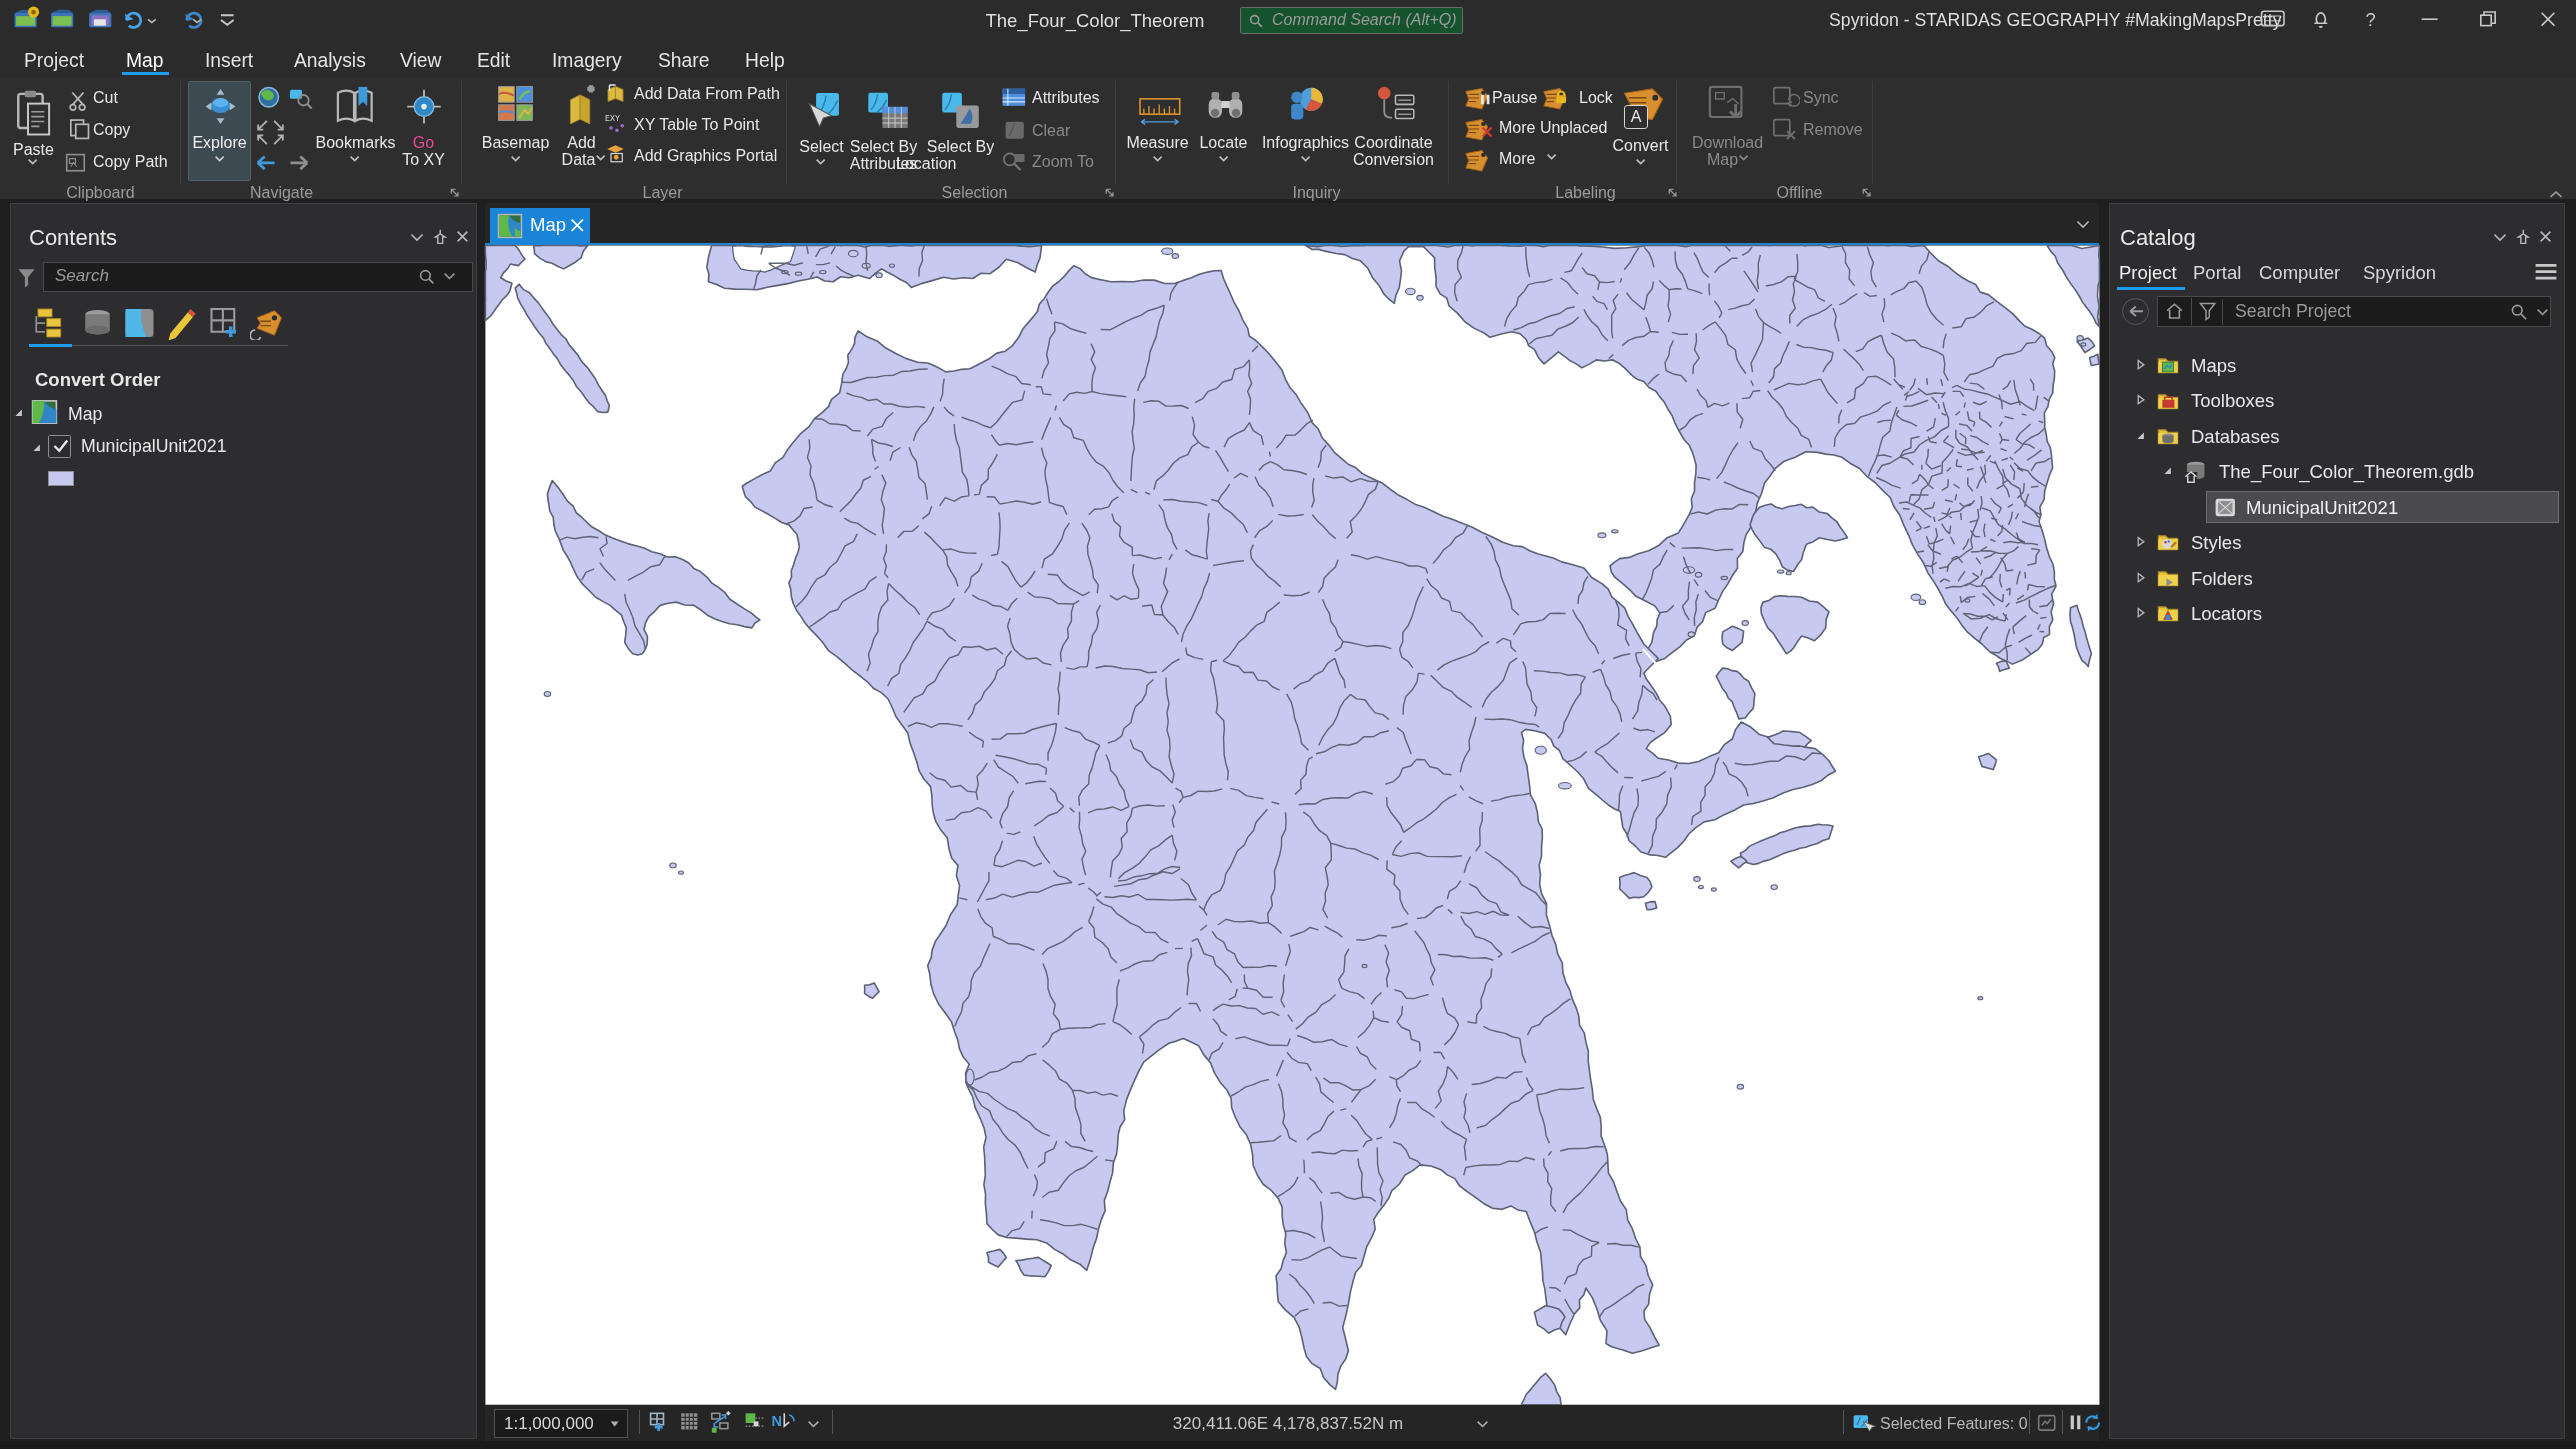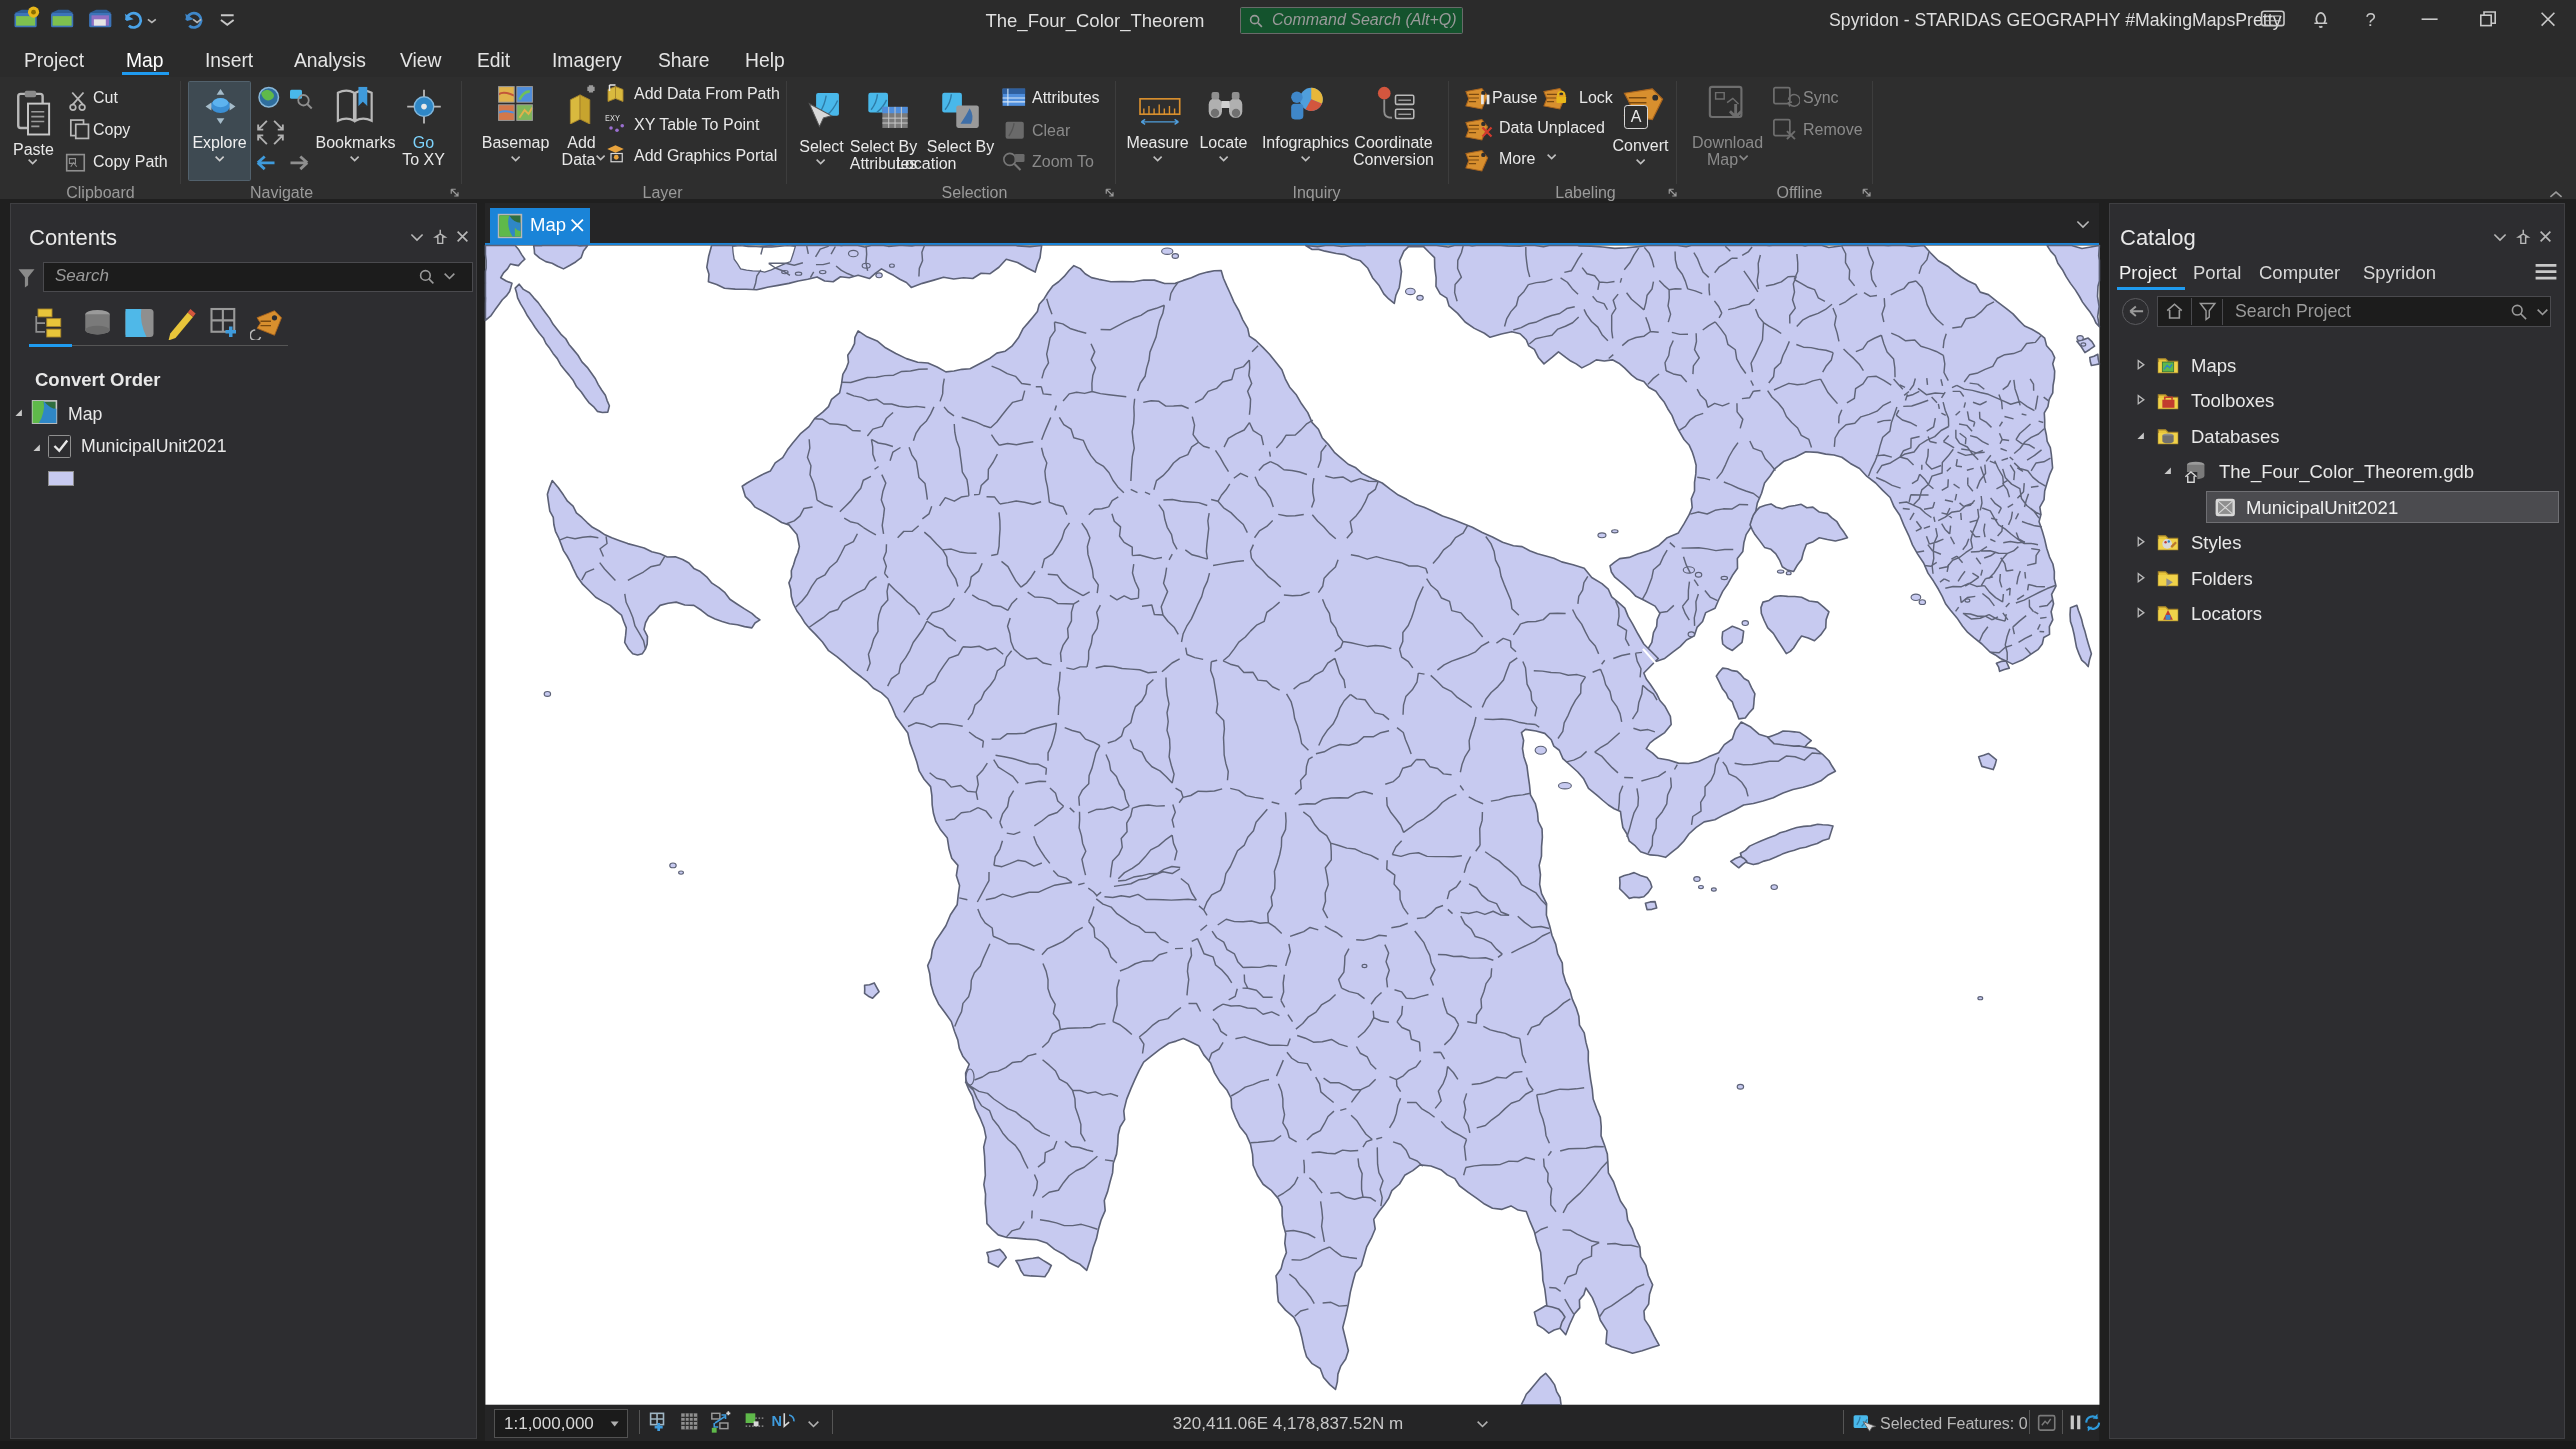--- a/index.html
+++ b/index.html
@@ -161,21 +161,21 @@
   </svg>
 <div class="abs" style="left:291px;top:134px;width:129px;font-size:16px;color:#e8e8e8;text-align:center;line-height:18.5px">Bookmarks</div>
 <svg class="abs" style="left:349px;top:155px" width="11.3" height="8" viewBox="0 0 14 10">
     <path d="M2 2 l5 5 5 -5" stroke="#c0c0c0" stroke-width="2" fill="none"></path>
   </svg>
 <svg class="abs" style="left:403px;top:87px" width="42" height="42" viewBox="0 0 60 60">
 <circle cx="30" cy="28" r="14" fill="#2f87c6" stroke="#7fb6dd" stroke-width="2"></circle>
     <circle cx="30" cy="28" r="4" fill="#e8e8e8"></circle>
 <path d="M30 4 v10 M30 42 v10 M6 28 h10 M44 28 h10" stroke="#b8b8b8" stroke-width="2.6"></path>
   </svg>
-<div class="abs" style="left:359px;top:134px;width:129px;font-size:16px;color:#7dd3fc;text-align:center;line-height:18.5px">Go</div>
+<div class="abs" style="left:359px;top:134px;width:129px;font-size:16px;color:#ec4899;text-align:center;line-height:18.5px">Go</div>
 <div class="abs" style="left:359px;top:151px;width:129px;font-size:16px;color:#e8e8e8;text-align:center;line-height:18.5px">To XY</div>
 <svg class="abs" style="left:496px;top:84px" width="39" height="39" viewBox="0 0 60 60">
 <rect x="4" y="4" width="24" height="24" fill="#e0b24c"></rect>
     <path d="M4 16 q8 -6 24 2" stroke="#c2563a" stroke-width="3" fill="none"></path>
 <rect x="32" y="4" width="24" height="24" fill="#4f8edc"></rect>
     <path d="M36 24 q8 -14 16 -12" stroke="#6fc05a" stroke-width="4" fill="none"></path>
 <rect x="4" y="32" width="24" height="24" fill="#d3784a"></rect>
     <path d="M4 44 q10 -4 24 0" stroke="#4f8edc" stroke-width="3" fill="none"></path>
 <rect x="32" y="32" width="24" height="24" fill="#7fb65a"></rect>
     <path d="M36 52 l8 -12 6 6 6 -10" stroke="#e0b24c" stroke-width="3" fill="none"></path>
@@ -324,21 +324,21 @@
   </svg>
 <div class="abs" style="left:1579px;top:89px;font-size:16px;color:#e8e8e8;white-space:nowrap">Lock</div>
 <svg class="abs" style="left:1463px;top:116px" width="29" height="26" viewBox="0 0 40 34">
 <path d="M4 8 l22 -4 8 10 -8 18 -22 -4 4 -10z" fill="#d88f2e" stroke="#a8641e" stroke-width="1.4"></path>
 <circle cx="28" cy="10" r="3" fill="#2e2e2e"></circle>
     <path d="M8 12 h14 M8 17 h14 M8 22 h10" stroke="#7a4a10" stroke-width="1.6"></path>
   </svg>
 <svg class="abs" style="left:1481px;top:126px" width="12" height="12" viewBox="0 0 16 16">
     <path d="M2 2 l12 12 M14 2 L2 14" stroke="#d33b2e" stroke-width="3"></path>
   </svg>
-<div class="abs" style="left:1499px;top:119px;font-size:16px;color:#e8e8e8;white-space:nowrap">Data Unplaced</div>
+<div class="abs" style="left:1499px;top:119px;font-size:16px;color:#e8e8e8;white-space:nowrap">More Unplaced</div>
 <svg class="abs" style="left:1463px;top:147px" width="29" height="26" viewBox="0 0 40 34">
 <path d="M4 8 l22 -4 8 10 -8 18 -22 -4 4 -10z" fill="#d88f2e" stroke="#a8641e" stroke-width="1.4"></path>
 <circle cx="28" cy="10" r="3" fill="#2e2e2e"></circle>
     <path d="M8 12 h14 M8 17 h14 M8 22 h10" stroke="#7a4a10" stroke-width="1.6"></path>
   </svg>
 <div class="abs" style="left:1499px;top:150px;font-size:16px;color:#e8e8e8;white-space:nowrap">More</div>
 <svg class="abs" style="left:1546px;top:153px" width="11.3" height="8" viewBox="0 0 14 10">
     <path d="M2 2 l5 5 5 -5" stroke="#c0c0c0" stroke-width="2" fill="none"></path>
   </svg>
 <svg class="abs" style="left:1620px;top:84px" width="47" height="42" viewBox="0 0 64 56">

